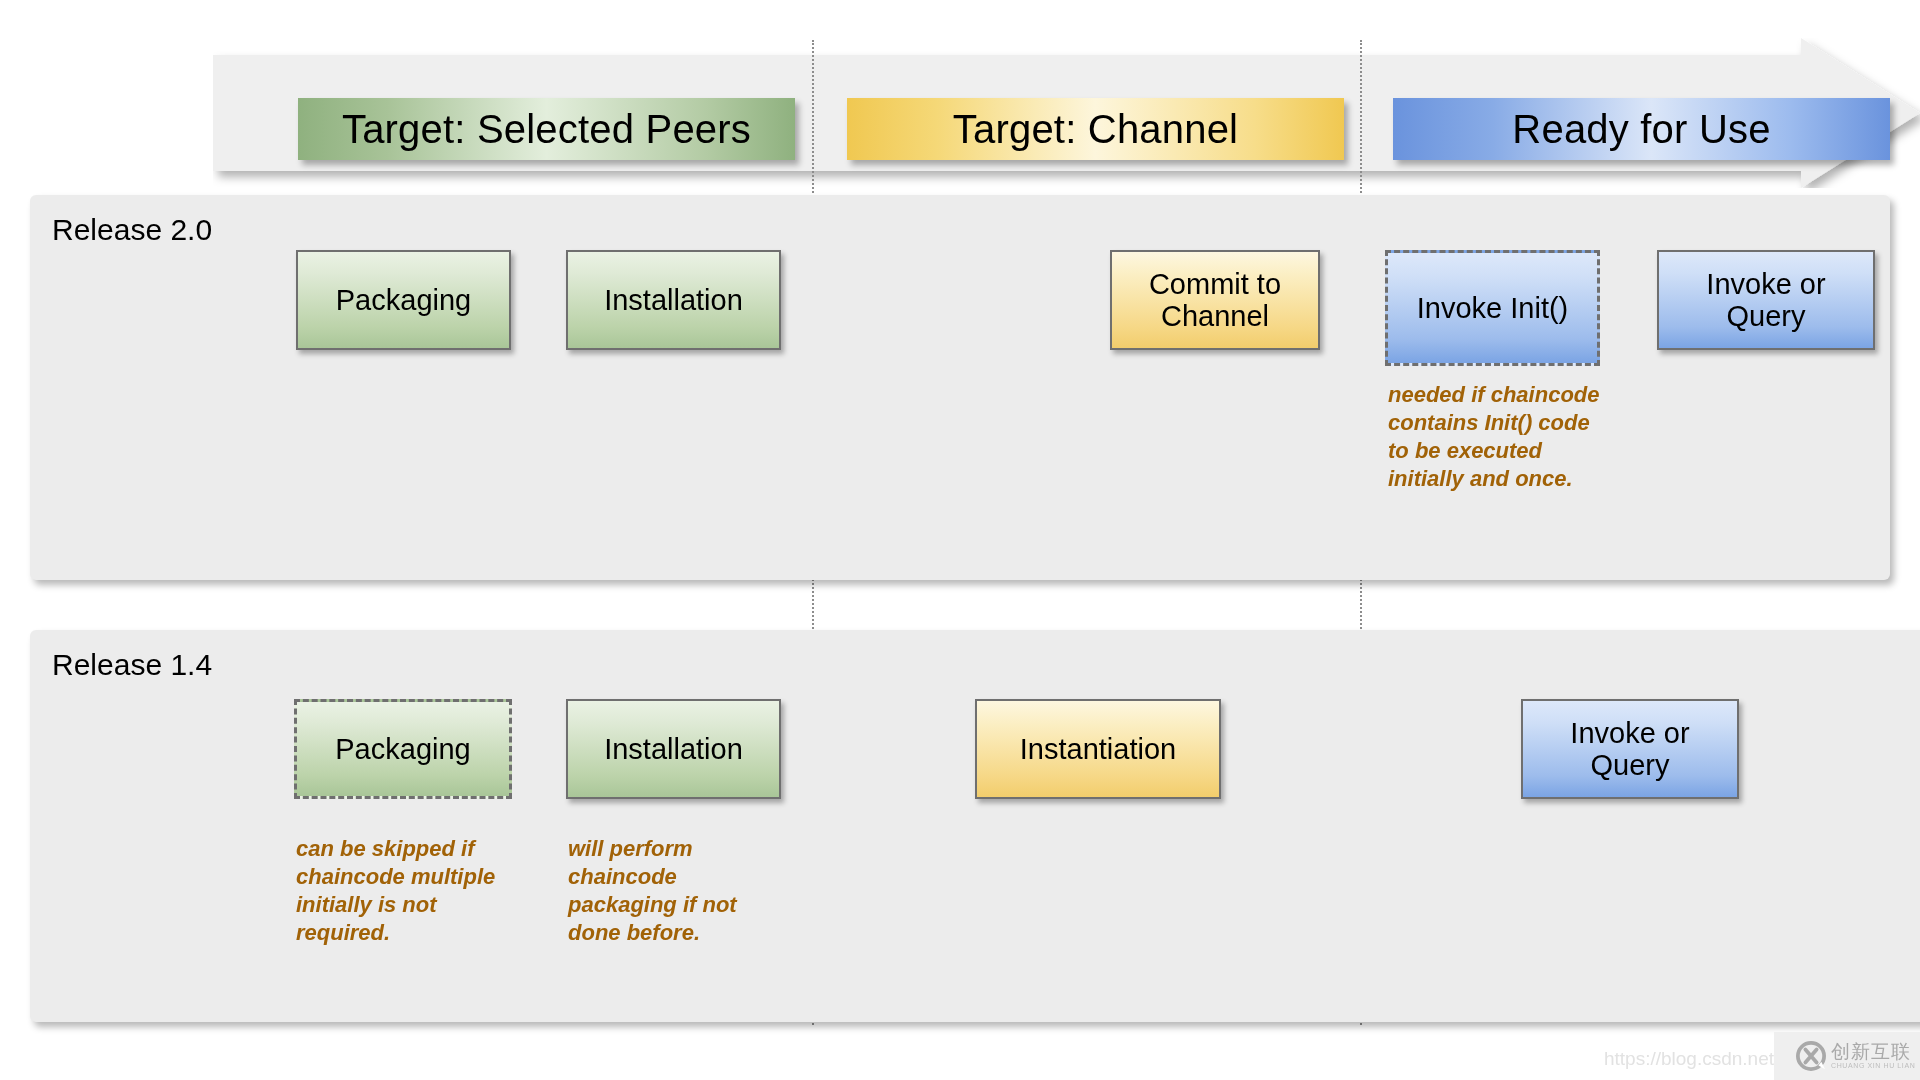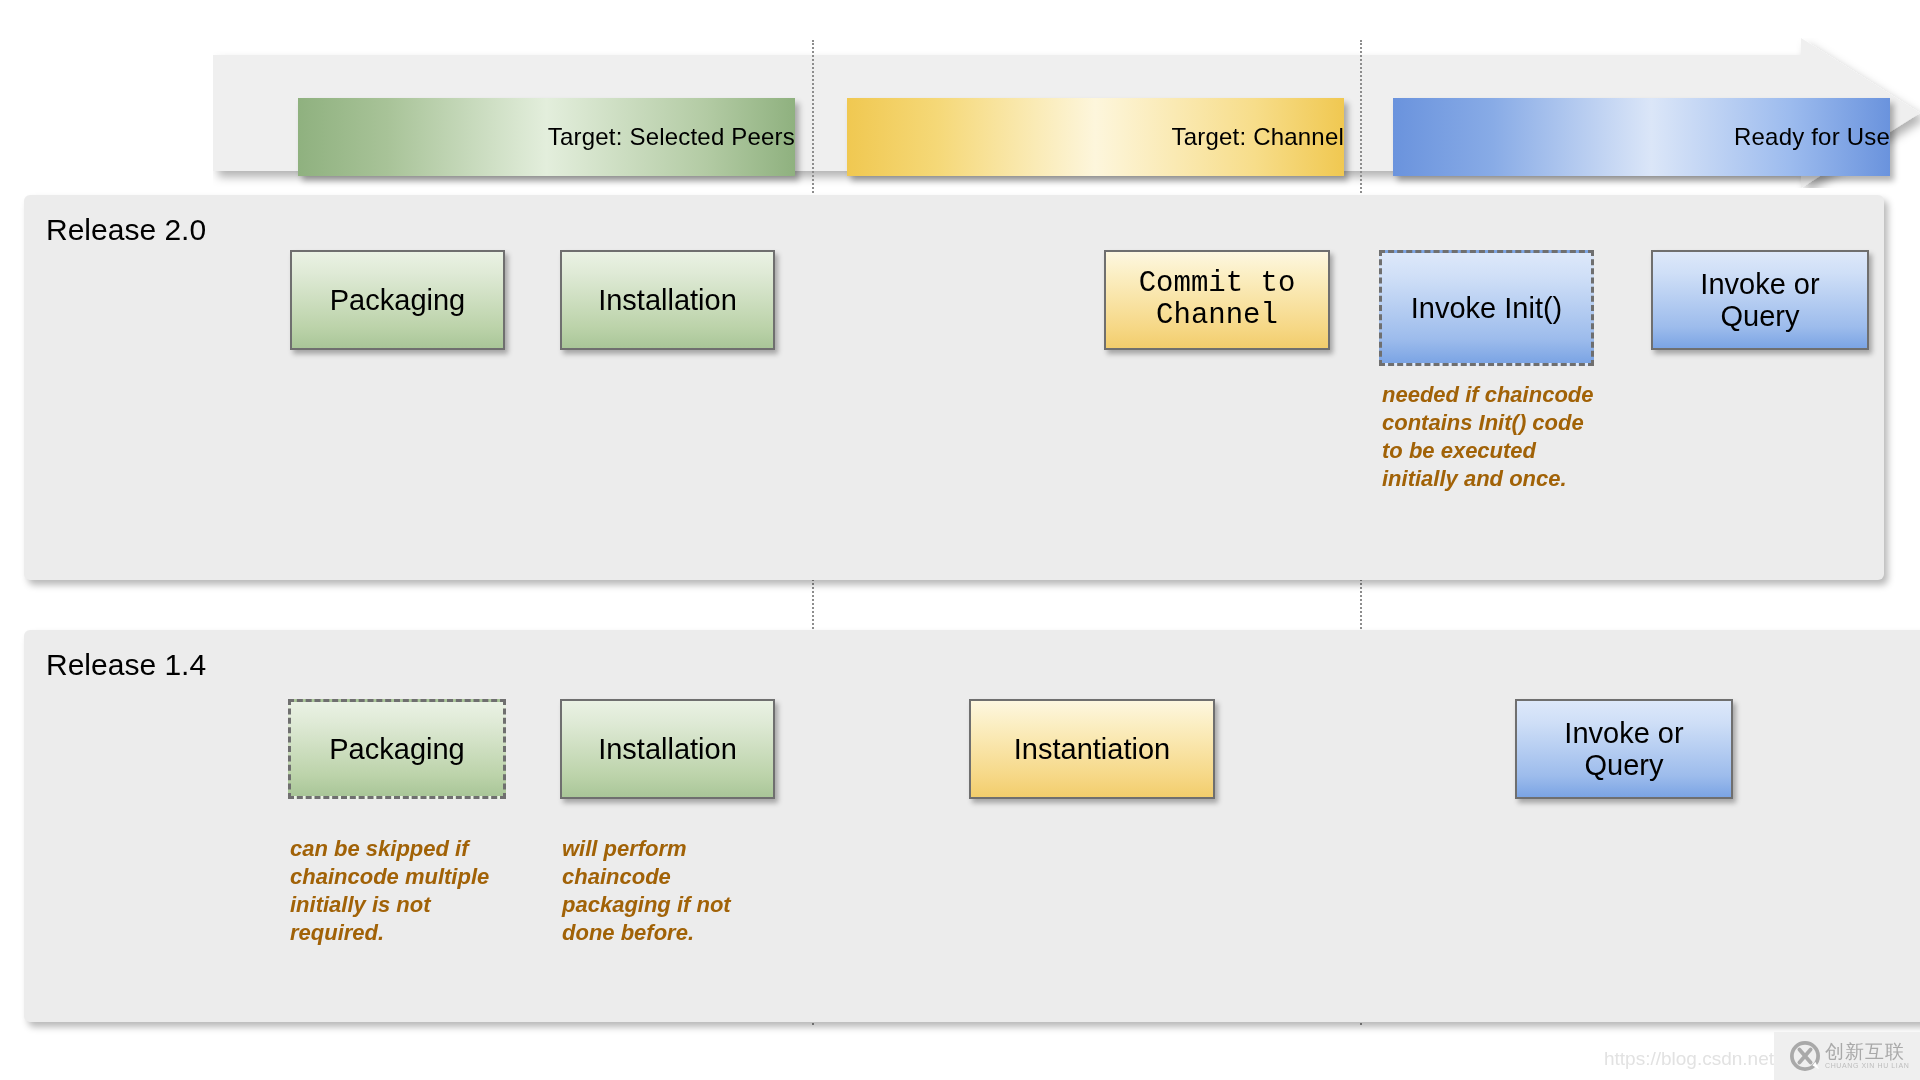--- a/index.html
+++ b/index.html
@@ -27,28 +27,28 @@
   #arrow-band .arrow-svg {
     position: absolute;
     left: 0;
     top: 0;
     width: 1707px;
     height: 150px;
   }
   .phase-banner {
     position: absolute;
     top: 60px;
-    height: 78px;
+    height: 62px;
     border: none;
     box-sizing: border-box;
     display: flex;
     align-items: center;
-    justify-content: flex-end;
+    justify-content: center;
     box-shadow: 4px 5px 6px rgba(0,0,0,0.30);
-    font-size: 24px;
+    font-size: 40px;
     color: #000000;
     letter-spacing: 0.2px;
   }
   #banner-peers {
     left: 85px;
     width: 497px;
     background: linear-gradient(to right, #8fb17f 0%, #a8c398 18%, #e3eedc 50%, #b3cba4 82%, #8fb17f 100%);
   }
   #banner-channel {
     left: 634px;
@@ -68,21 +68,21 @@
     width: 0;
     height: 985px;
     border-left: 2px dotted #8d8d8d;
   }
   #divider-1 { left: 812px; }
   #divider-2 { left: 1360px; }
 
   
   .release-row {
     position: absolute;
-    left: 24px;
+    left: 30px;
     width: 1860px;
     background: #ececec;
     border-radius: 6px;
     box-shadow: 4px 5px 7px rgba(0,0,0,0.28);
   }
   #row-release20 { top: 195px;  height: 385px; }
   #row-release14 { top: 630px;  height: 392px; padding-left: 42px; }
 
   .release-label {
     position: absolute;
@@ -144,21 +144,21 @@
   }
   #watermark-logo {
     position: absolute;
     right: 0px;
     bottom: 0px;
     width: 146px;
     height: 48px;
     background: #efefef;
     display: flex;
     align-items: center;
-    padding-left: 16px;
+    padding-left: 22px;
     box-sizing: border-box;
   }
   #watermark-logo .mark {
     width: 30px;
     height: 30px;
     flex: 0 0 auto;
     margin-right: 5px;
   }
   #watermark-logo .wm-text { display: flex; flex-direction: column; justify-content: center; }
   #watermark-logo .cn {
@@ -206,21 +206,21 @@
 
   <div class="pbox solid fill-green" style="left:266px; top:55px; width:215px; height:100px;">
     <span>Packaging</span>
   </div>
 
   <div class="pbox solid fill-green" style="left:536px; top:55px; width:215px; height:100px;">
     <span>Installation</span>
   </div>
 
 
-  <div class="pbox solid fill-yellow" style="left:1080px; top:55px; width:226px; height:100px;font-family:Liberation Mono, monospace;">
+  <div class="pbox solid fill-yellow" style="left:1080px; top:55px; width:210px; height:100px;">
     <span>Commit to Channel</span>
   </div>
 
   <div class="pbox dashed fill-blue" style="left:1355px; top:55px; width:215px; height:116px;">
     <span>Invoke Init()</span>
   </div>
 
   <div class="pbox solid fill-blue" style="left:1627px; top:55px; width:218px; height:100px;">
     <span>Invoke or Query</span>
   </div>

